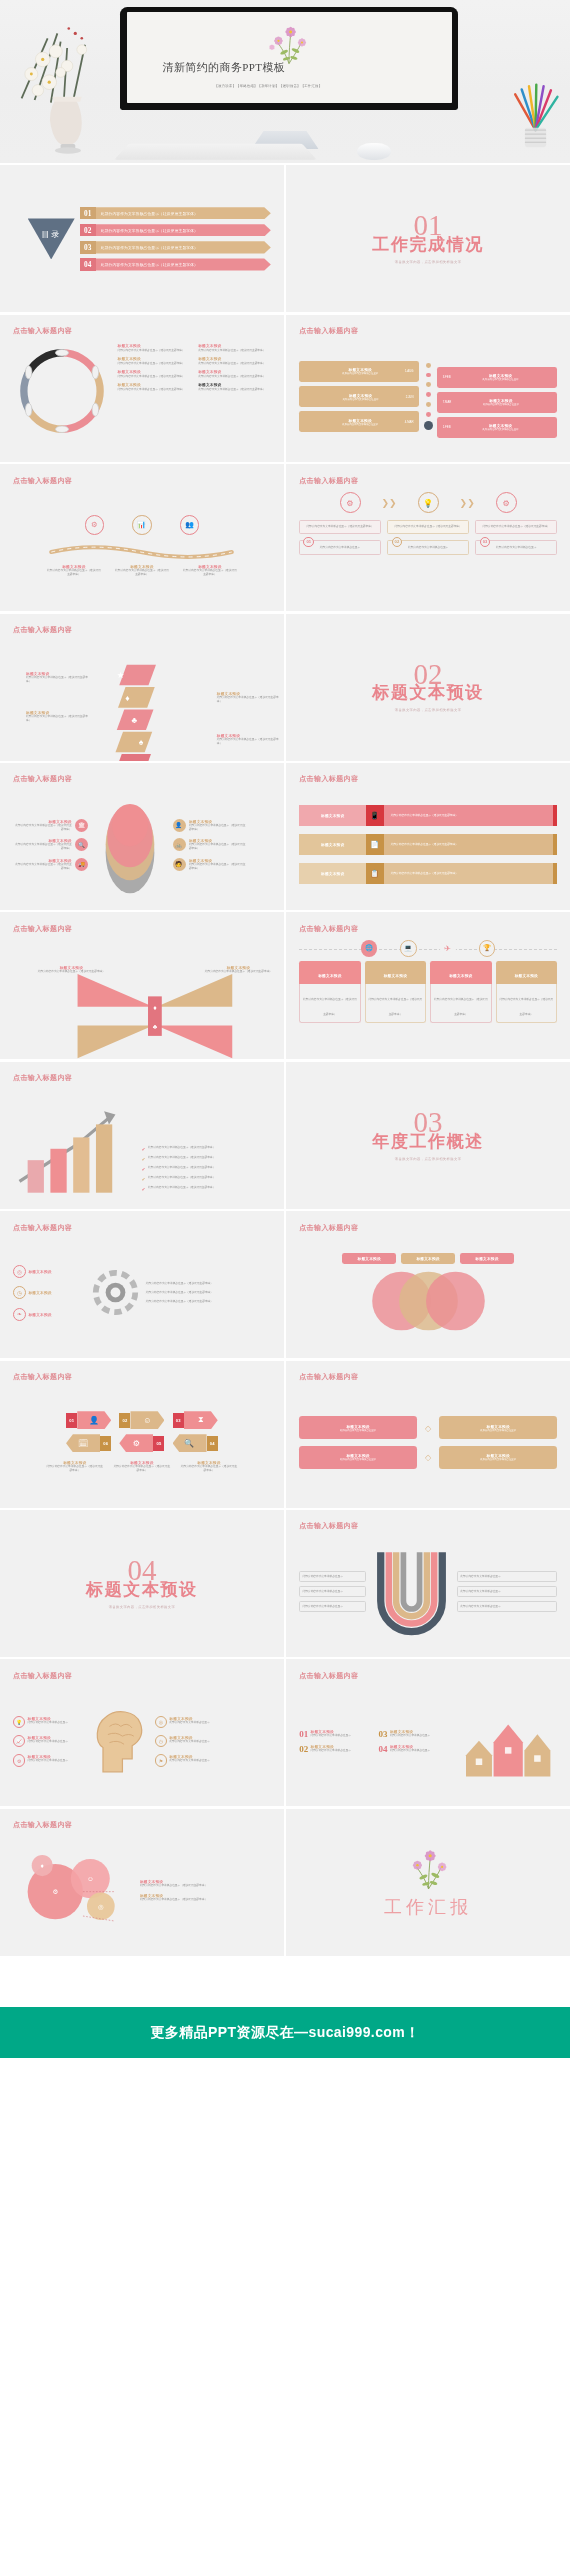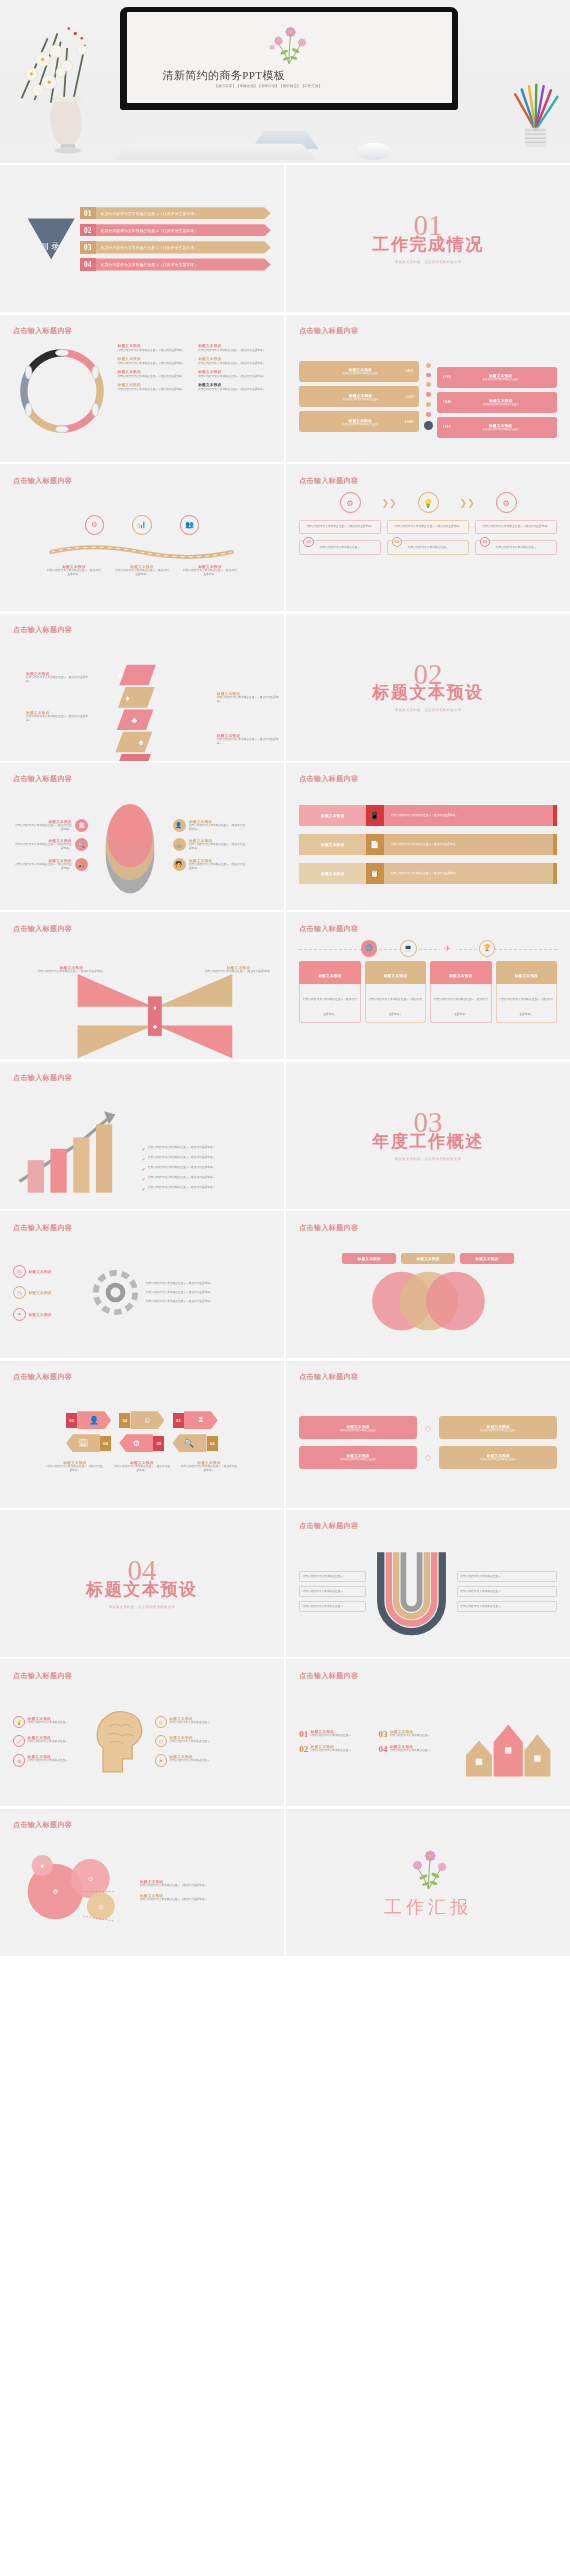--- a/index.html
+++ b/index.html
@@ -21,21 +21,21 @@
   .monitor {
     position: absolute; left: 120px; top: 6.5px; width: 338px; height: 103px;
     background: #111; border-radius: 7.3px 7.3px 2.4px 2.4px; padding: 5.7px 6.5px 6.5px 6.5px;
   }
   .screen {
     width: 100%; height: 100%; background: #f4f3f1; border-radius: 0.8px;
     position: relative; overflow: hidden;
   }
   .screen-flower { position: absolute; left: 50%; transform: translateX(-50%); top: 10.6px; width: 49px; height: 43px; }
   .screen-title {
-    position: absolute; left: 36px; right: 36px; top: 57px;
+    position: absolute; left: 36px; right: 36px; top: 49px;
     font-family: "Liberation Serif","DejaVu Serif",serif;
     font-size: 11px; color: #4a4a4a; letter-spacing: 0.4px; line-height: 1.25;
   }
   .screen-sub {
     position: absolute; left: 88px; right: 24.4px; top: 72px;
     font-size: 3.4px; color: #7a7a7a; letter-spacing: 0.2px; white-space: nowrap;
   }
   .monitor-neck {
     position: absolute; left: 120px; top: 110px; width: 338px; height: 21px;
     background: linear-gradient(180deg,#f6f6f6,#e9eaec);
@@ -84,21 +84,21 @@
   }
   .div-title { font-size: 17px; color: #e9858d; letter-spacing: 1.6px; margin-top: -4.9px; font-weight: bold;}
   .div-sub { font-size: 3.3px; color: #c9a9ab; margin-top: 4.1px; letter-spacing: 0.4px; }
 
   
   .toc-wrap { display: flex; align-items: center; height: 100%; gap: 4.9px; padding-left: 14.7px; }
   .toc-tri {
     width: 47px; height: 41px; background: #5f7084;
     clip-path: polygon(0 0, 100% 0, 50% 100%);
     display:flex; align-items:flex-start; justify-content:center;
-    color:#fff; font-family:"Liberation Serif",serif; font-size:8.1px; padding-top:23px; letter-spacing:1.6px;
+    color:#fff; font-family:"Liberation Serif",serif; font-size:8.1px; padding-top:11px; letter-spacing:1.6px;
     flex: 0 0 auto;
   }
   .toc-rows { display: flex; flex-direction: column; gap: 4.9px; flex: 1; }
   .toc-row { display: flex; align-items: stretch; height: 12.2px; }
   .toc-num {
     width: 16.3px; display:flex; align-items:center; justify-content:center;
     color:#fff; font-weight:bold; font-size:7.3px;
     font-family:"Liberation Serif",serif;
   }
   .toc-bar {
@@ -1109,16 +1109,19 @@
           </g>
             <circle r="1.6" fill="#f0c32e"></circle>
         </g>
       </svg>
       <div style="font-family:'Liberation Serif','DejaVu Serif',serif;font-size:18px;color:#eda0a4;letter-spacing:4.1px;margin-top:3.3px;">工作汇报</div>
     </div>
 
   </div>
 
   <div class="spacer-white"></div>
+  <div class="banner-teal">
+    <span>更多精品PPT资源尽在—sucai999.com！</span>
+  </div>
   <div class="tail-white"></div>
 
 </div>
 
 
 </body></html>

